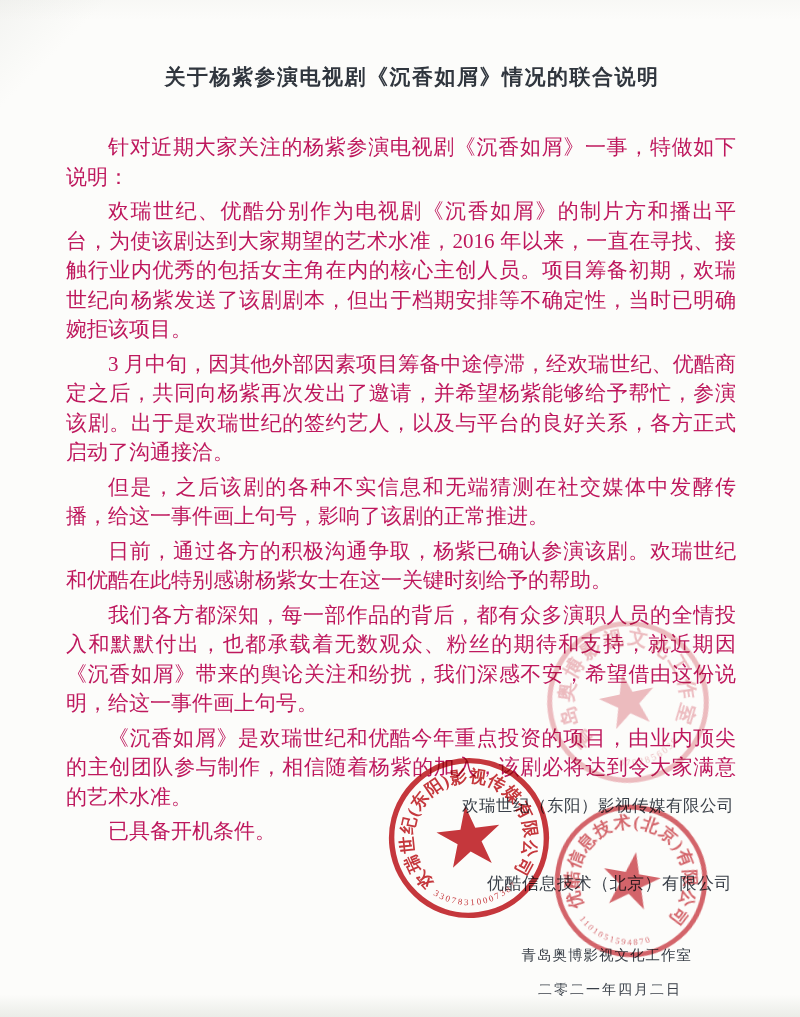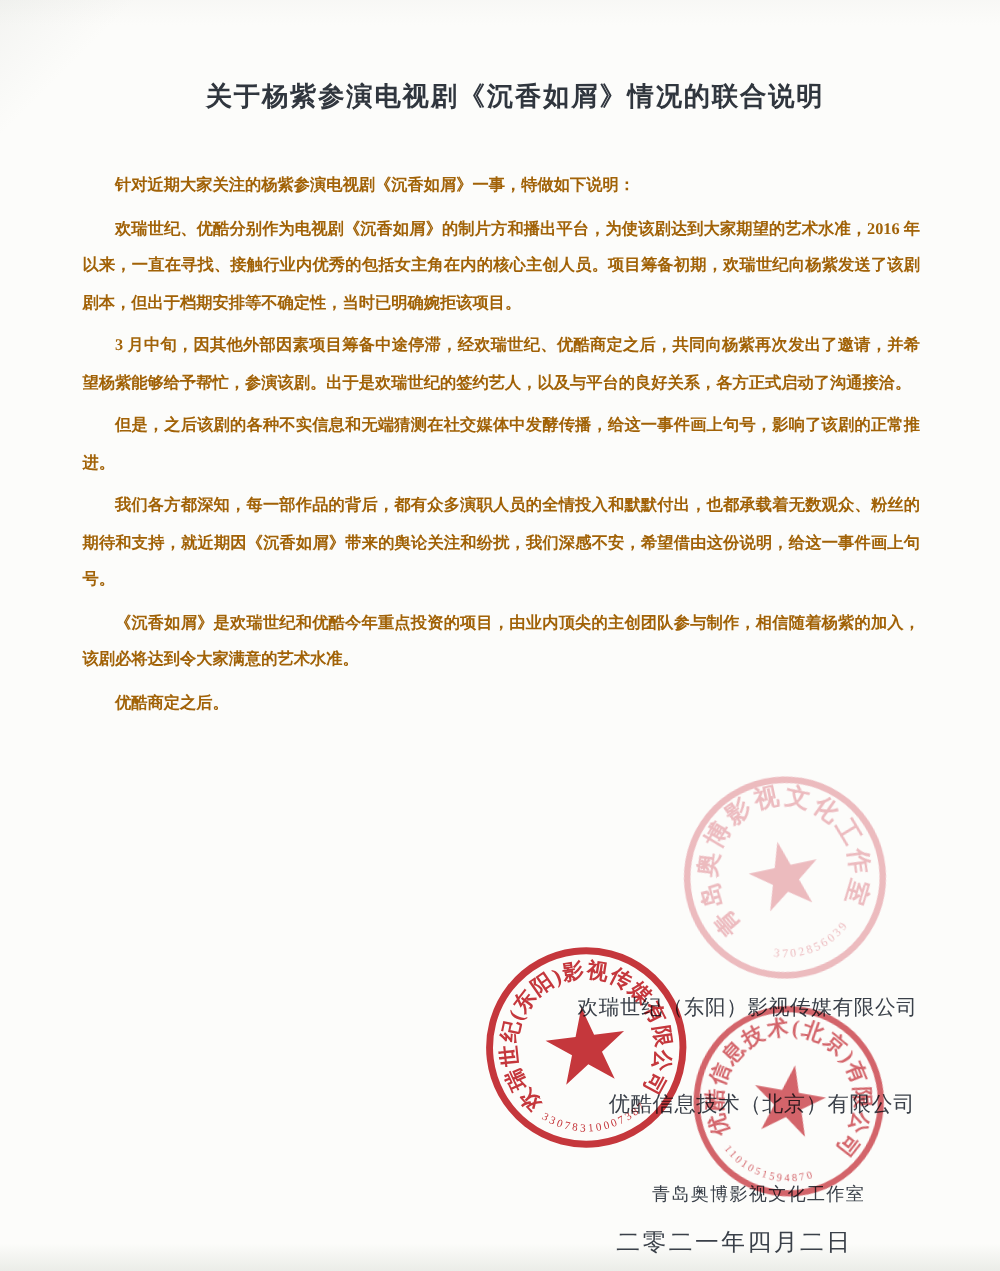--- a/index.html
+++ b/index.html
@@ -25,39 +25,38 @@
     font-size:21px;
     font-weight:bold;
     letter-spacing:1.5px;
     color:#30363e;
     transform:translateX(12px);
   }
   .body-text{
     position:absolute;
     left:66px;top:133px;
     width:670px;
-    font-size:13px;
+    font-size:21px;
     line-height:29.5px;
-    color:#a16207;
+    color:#be185d;
     text-align:justify;
-    font-weight:bold;
   }
   .body-text p{
     margin:0 0 5px 0;
     text-indent:2em;
   }
   .sig{
     position:absolute;
     color:#3a4049;
     white-space:nowrap;
   }
   .sig-1{top:795px;right:66px;font-size:16.5px;letter-spacing:0.5px;}
   .sig-2{top:872px;right:68px;font-size:17px;letter-spacing:0.5px;}
   .sig-3{top:946px;right:108px;font-size:14.5px;letter-spacing:1px;}
-  .sig-date{top:981px;right:118px;font-size:19px;letter-spacing:2px;}
+  .sig-date{top:981px;right:118px;font-size:14px;letter-spacing:2px;}
   .seal{
     position:absolute;
     mix-blend-mode:multiply;
     pointer-events:none;
   }
   .seal text{font-family:"Liberation Serif","DejaVu Serif",serif;}
   .seal-huanrui{left:384px;top:753px;width:170px;height:170px;transform:rotate(-7deg);opacity:0.92;}
   .seal-youku{left:550px;top:800px;width:162px;height:162px;transform:rotate(10deg);opacity:0.85;filter:blur(0.2px);}
   .seal-qingdao{left:542px;top:616px;width:172px;height:172px;transform:rotate(-12deg);opacity:0.72;filter:blur(0.4px);}
 </style>
@@ -67,23 +66,24 @@
 <div class="page">
   <div class="scan-shade"></div>
 
   <h1 class="doc-title">关于杨紫参演电视剧《沉香如屑》情况的联合说明</h1>
 
   <div class="body-text">
     <p>针对近期大家关注的杨紫参演电视剧《沉香如屑》一事，特做如下说明：</p>
     <p>欢瑞世纪、优酷分别作为电视剧《沉香如屑》的制片方和播出平台，为使该剧达到大家期望的艺术水准，2016 年以来，一直在寻找、接触行业内优秀的包括女主角在内的核心主创人员。项目筹备初期，欢瑞世纪向杨紫发送了该剧剧本，但出于档期安排等不确定性，当时已明确婉拒该项目。</p>
     <p>3 月中旬，因其他外部因素项目筹备中途停滞，经欢瑞世纪、优酷商定之后，共同向杨紫再次发出了邀请，并希望杨紫能够给予帮忙，参演该剧。出于是欢瑞世纪的签约艺人，以及与平台的良好关系，各方正式启动了沟通接洽。</p>
     <p>但是，之后该剧的各种不实信息和无端猜测在社交媒体中发酵传播，给这一事件画上句号，影响了该剧的正常推进。</p>
+    <p>日前，通过各方的积极沟通争取，杨紫已确认参演该剧。欢瑞世纪和优酷在此特别感谢杨紫女士在这一关键时刻给予的帮助。</p>
     <p>我们各方都深知，每一部作品的背后，都有众多演职人员的全情投入和默默付出，也都承载着无数观众、粉丝的期待和支持，就近期因《沉香如屑》带来的舆论关注和纷扰，我们深感不安，希望借由这份说明，给这一事件画上句号。</p>
     <p>《沉香如屑》是欢瑞世纪和优酷今年重点投资的项目，由业内顶尖的主创团队参与制作，相信随着杨紫的加入，该剧必将达到令大家满意的艺术水准。</p>
-    <p>优酷商定之后。</p>
+    <p>已具备开机条件。</p>
   </div>
 
   <div class="sig sig-1">欢瑞世纪（东阳）影视传媒有限公司</div>
   <div class="sig sig-2">优酷信息技术（北京）有限公司</div>
   <div class="sig sig-3">青岛奥博影视文化工作室</div>
   <div class="sig sig-date">二零二一年四月二日</div>
 
   <svg class="seal seal-qingdao" viewBox="0 0 200 200">
     <defs>
       <path id="s3top" d="M 58 142 A 63 63 0 1 1 142 142" fill="none"></path>

